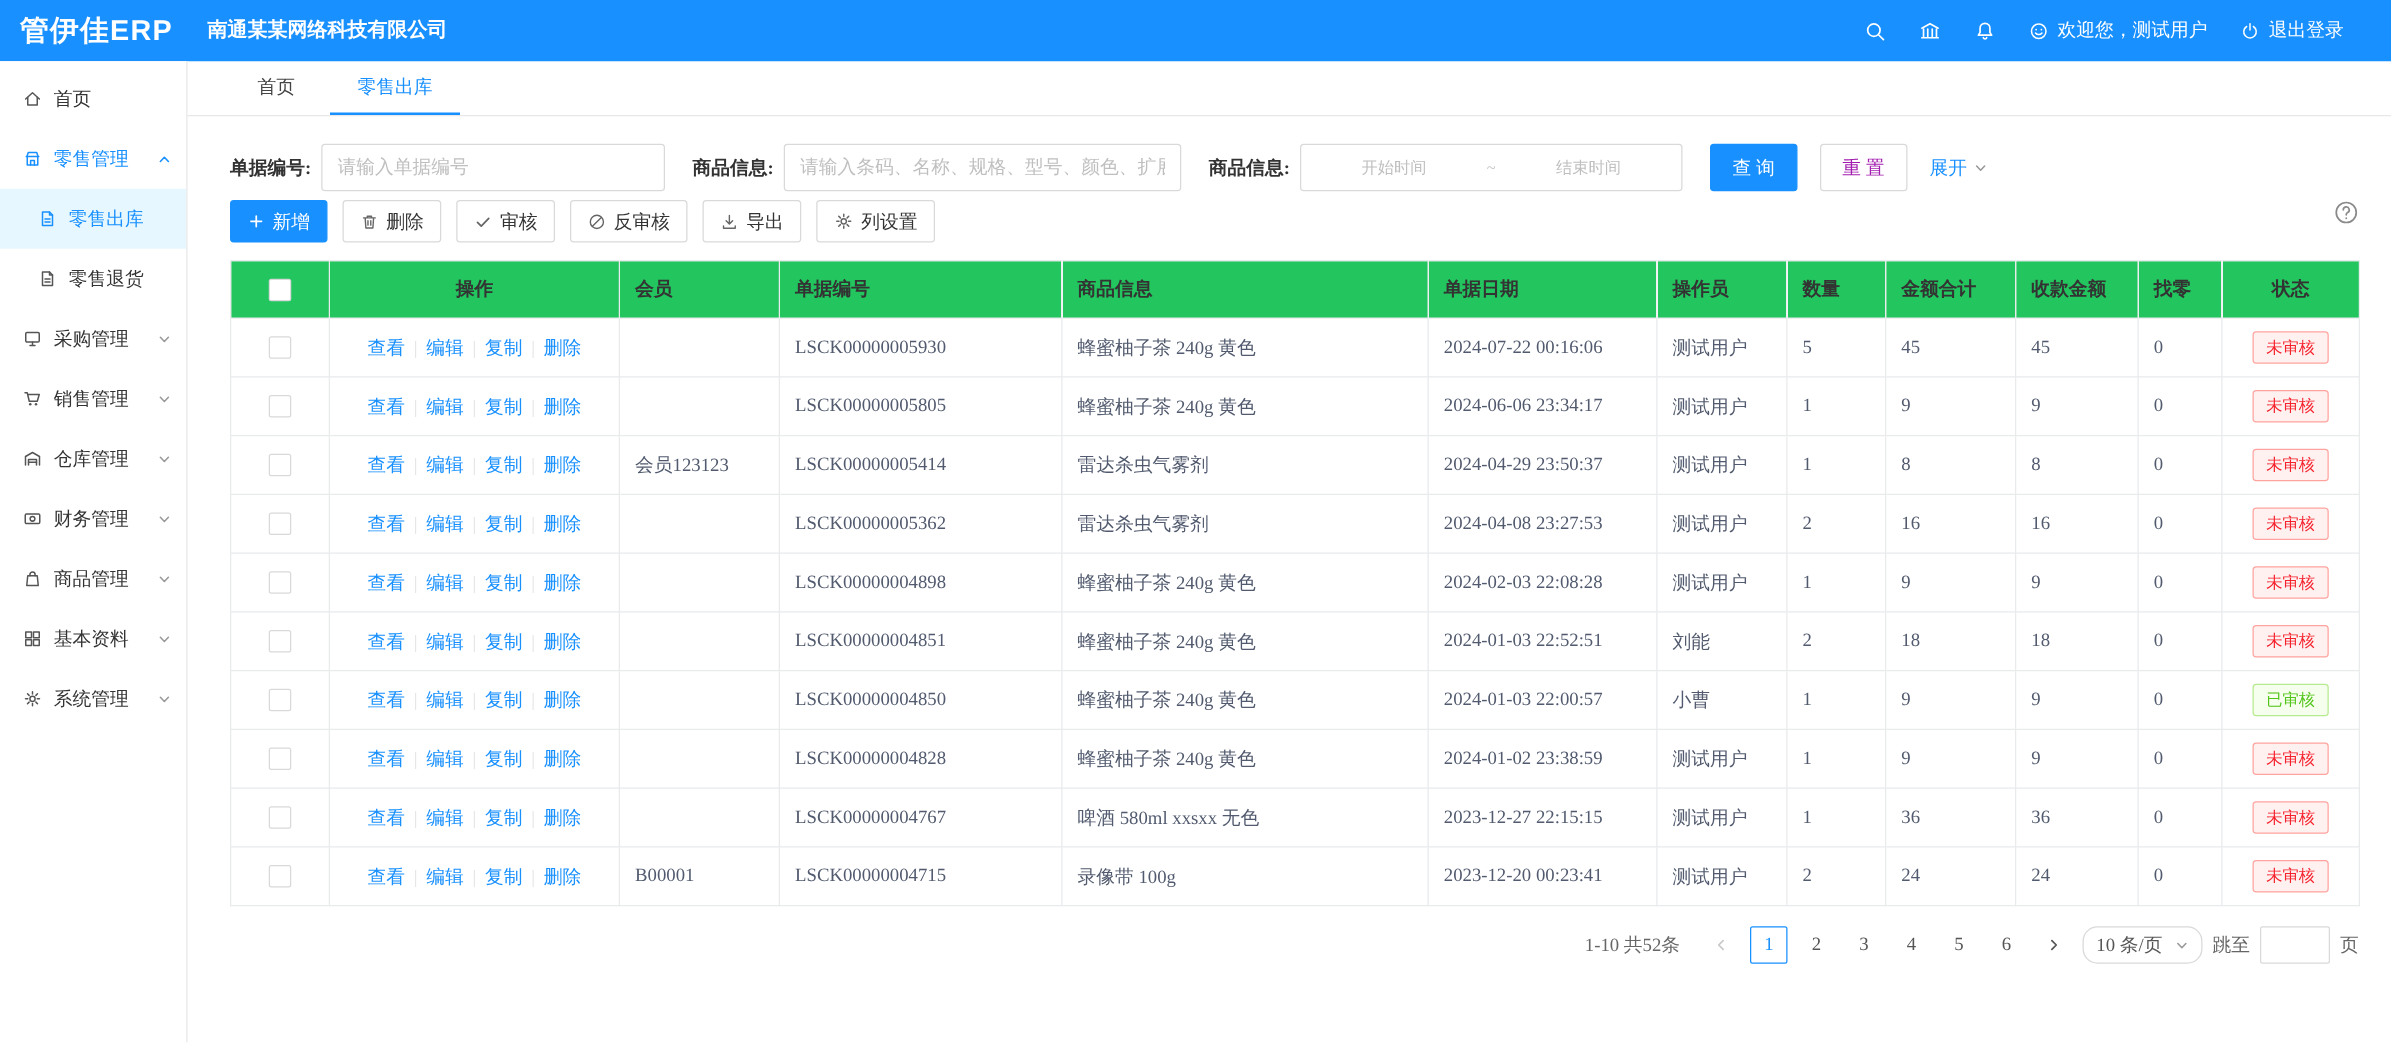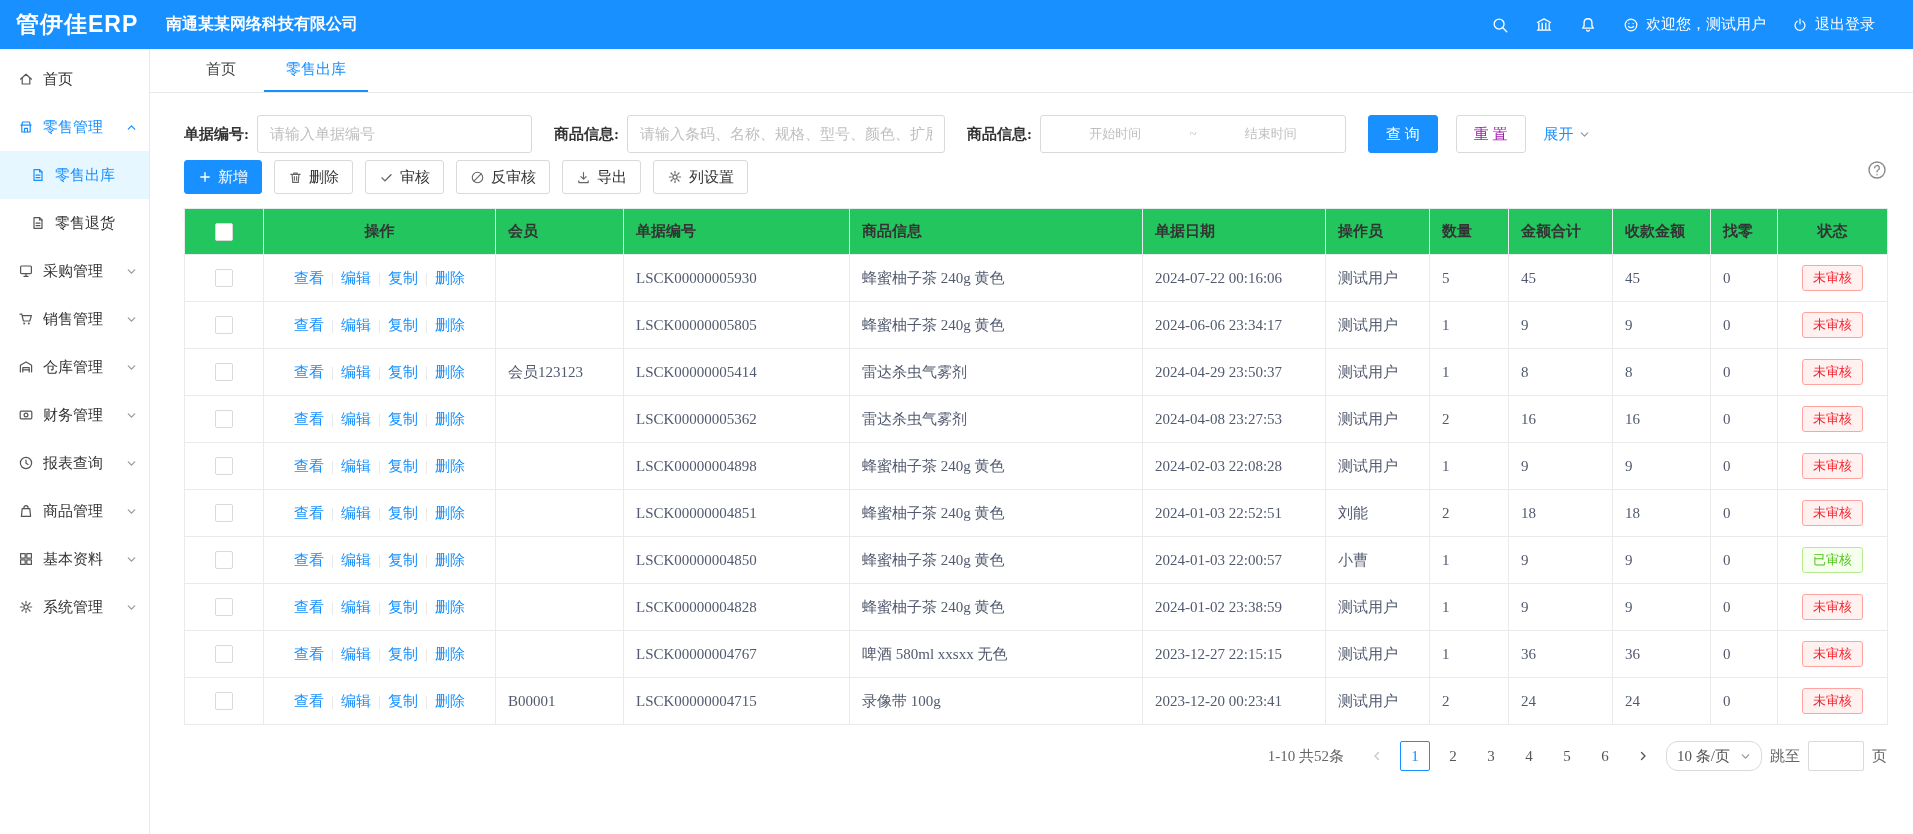--- a/index.html
+++ b/index.html
@@ -239,34 +239,20 @@
             <span class="menu-label">财务管理</span>
             <span class="chev">
               <svg viewBox="0 0 12 12" width="11" height="11" fill="none" stroke="currentColor" stroke-width="1.4" stroke-linecap="round" stroke-linejoin="round">
                 <path d="M2.5 4.2 L6 7.8 L9.5 4.2"></path>
               </svg>
             </span>
           </div>
           <div class="menu-item">
             <span class="icon">
               <svg viewBox="0 0 16 16" width="16" height="16" fill="none" stroke="currentColor" stroke-width="1.2" stroke-linecap="round" stroke-linejoin="round">
-                <circle cx="8" cy="8" r="5.6"></circle>
-                <path d="M8 5 v3.2 l2.1 1.2"></path>
-              </svg>
-            </span>
-            <span class="menu-label">报表查询</span>
-            <span class="chev">
-              <svg viewBox="0 0 12 12" width="11" height="11" fill="none" stroke="currentColor" stroke-width="1.4" stroke-linecap="round" stroke-linejoin="round">
-                <path d="M2.5 4.2 L6 7.8 L9.5 4.2"></path>
-              </svg>
-            </span>
-          </div>
-          <div class="menu-item">
-            <span class="icon">
-              <svg viewBox="0 0 16 16" width="16" height="16" fill="none" stroke="currentColor" stroke-width="1.2" stroke-linecap="round" stroke-linejoin="round">
                 <path d="M4.2 5.6 h7.6 l.8 7.8 H3.4 Z"></path>
                 <path d="M5.9 5.6 V4.7 a2.1 2.1 0 0 1 4.2 0 v.9"></path>
               </svg>
             </span>
             <span class="menu-label">商品管理</span>
             <span class="chev">
               <svg viewBox="0 0 12 12" width="11" height="11" fill="none" stroke="currentColor" stroke-width="1.4" stroke-linecap="round" stroke-linejoin="round">
                 <path d="M2.5 4.2 L6 7.8 L9.5 4.2"></path>
               </svg>
             </span>

